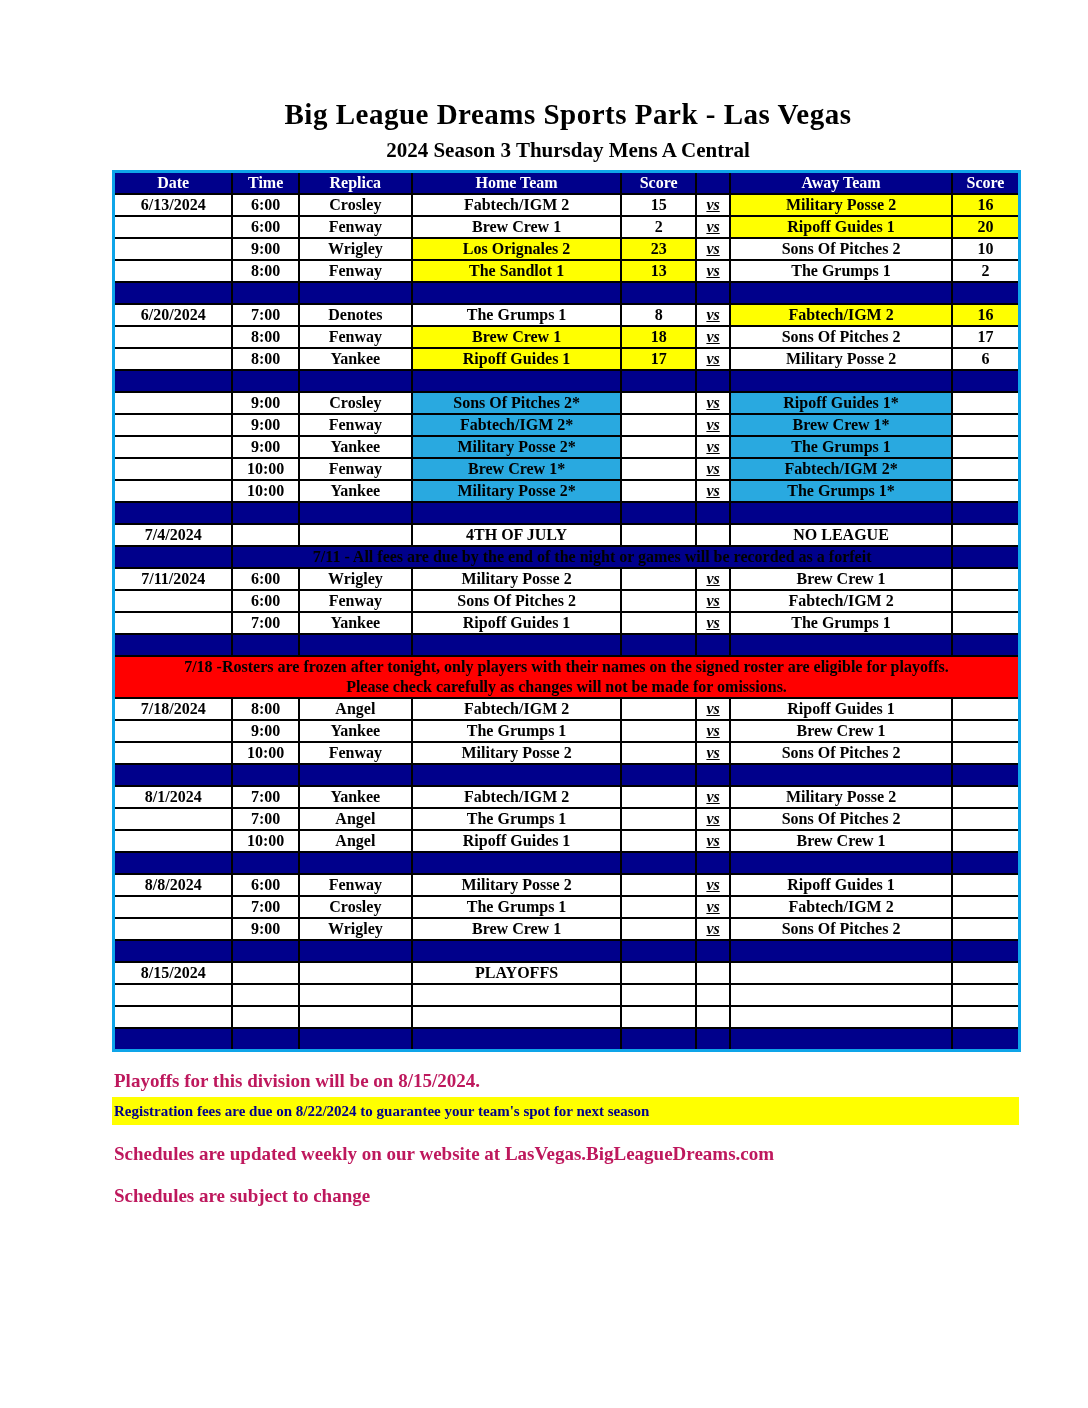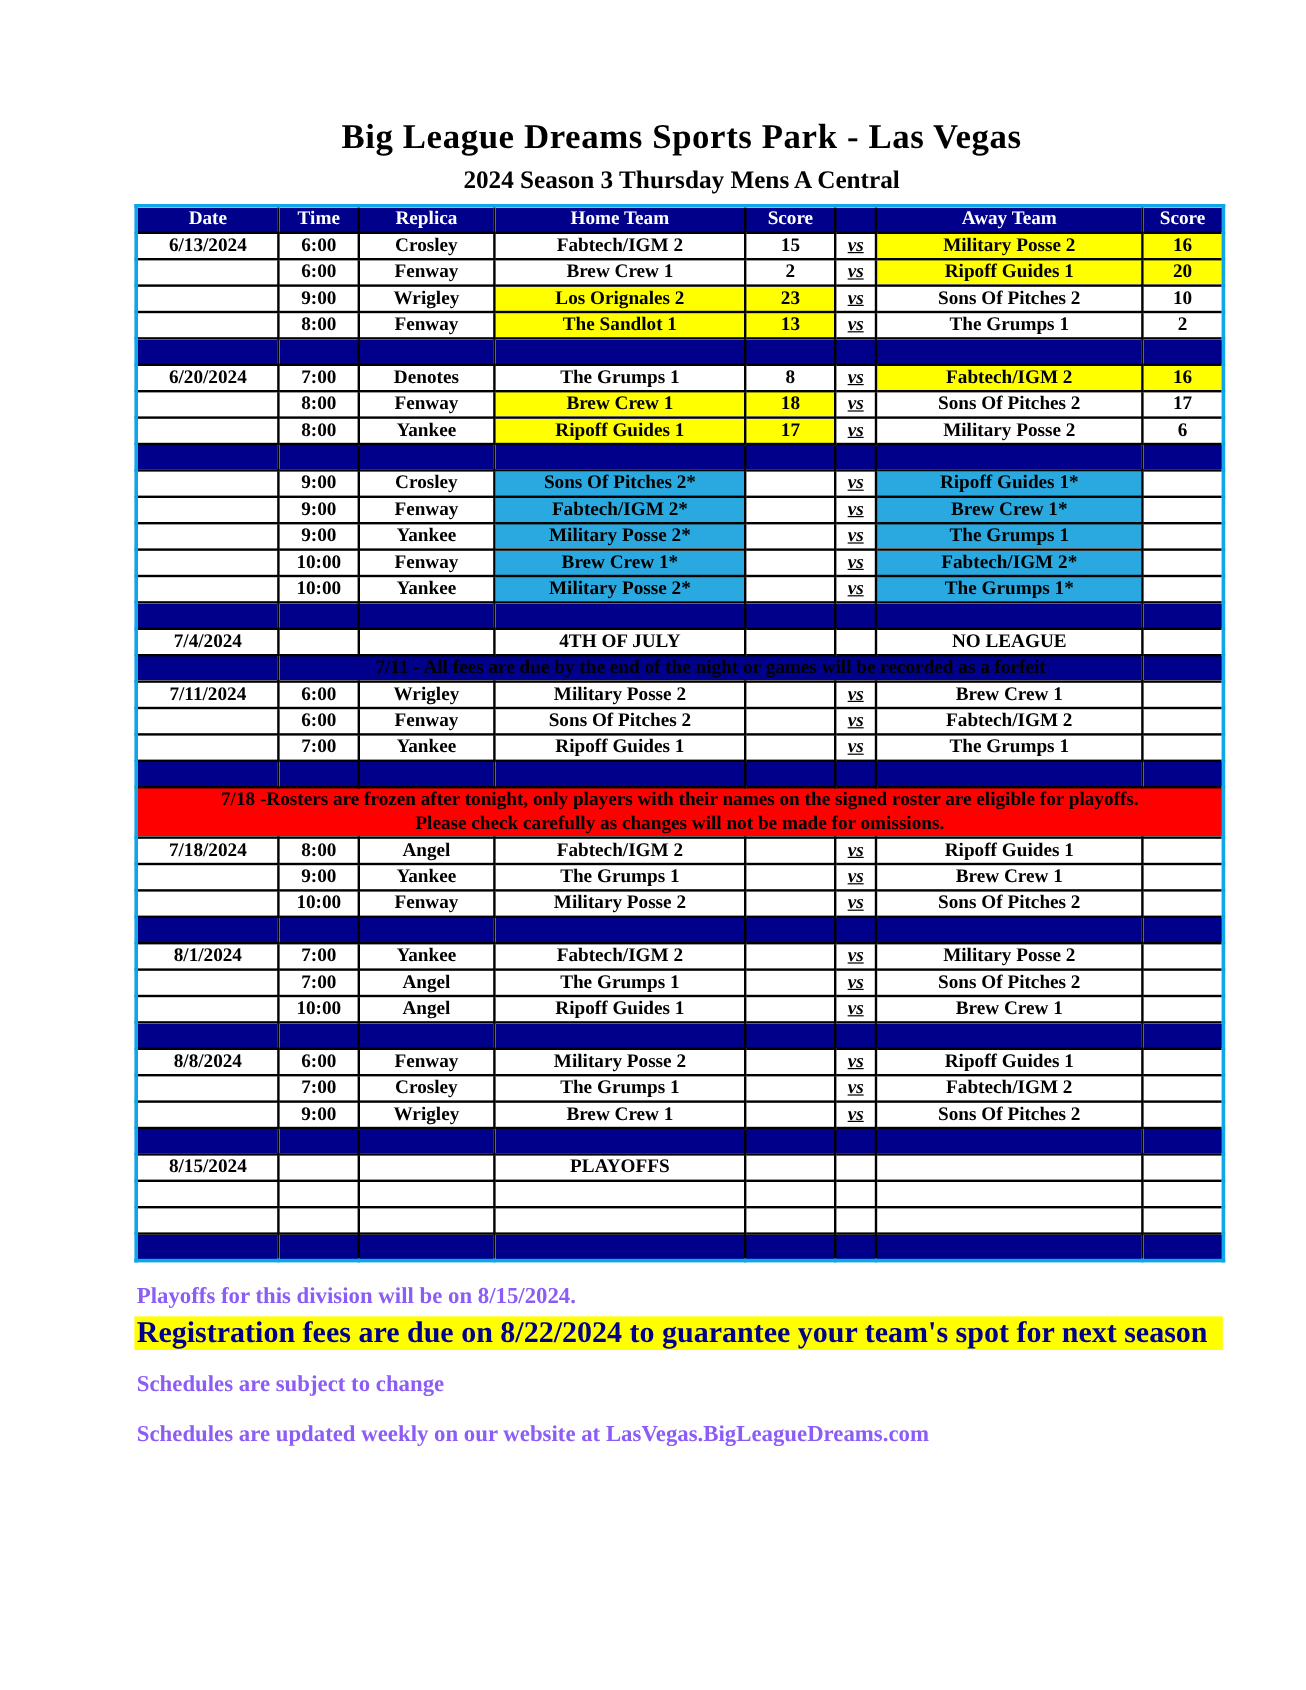--- a/index.html
+++ b/index.html
@@ -51,27 +51,27 @@
   td.cyan  { background:var(--cyan);  color:var(--navy); }
   td.vs    { font-size:13px; font-style:italic;text-decoration:underline; }
   td.banner-navy { background:var(--navy); color:#ffffff; font-size:16px; }
   td.banner-red  {
     background:var(--red); color:#ffffff;
     font-size:17px; height:46px; line-height:22px;
     white-space:normal;
   }
   .footer { margin:6px 0 0 88px; width:909px; }
   .footer-line {
-    font-size:19px; font-weight:bold; color:#8b5cf6;
+    font-size:19px; font-weight:bold; color:#be185d;
     margin:16px 0 0 2px; line-height:26px;
   }
   .footer-highlight {
     display:block; width:905px;
     background:var(--yellow); color:var(--navy);
-    font-size:25px; font-weight:bold;
+    font-size:15px; font-weight:bold;
     margin:3px 0 3px 0; padding:2px 0 2px 2px; line-height:24px;
   }
 </style>
 </head>
 <body>
 
 <div class="page" style="--navy: #00008B; --yellow: #FFFF00; --cyan: #29A9E0; --red: #FF0000;">
   <div class="doc-header">
     <h1 class="doc-title">Big League Dreams Sports Park - Las Vegas</h1>
     <h2 class="doc-subtitle">2024 Season 3 Thursday Mens A Central</h2>
@@ -468,16 +468,16 @@
           <td class="navy"></td>
           <td class="navy"></td>
           <td class="navy"></td>
         </tr>
       </tbody>
   </table>
 
   <div class="footer">
     <div class="footer-line">Playoffs for this division will be on 8/15/2024.</div>
     <div class="footer-highlight">Registration fees are due on 8/22/2024 to guarantee your team's spot for next season</div>
+    <div class="footer-line">Schedules are updated weekly on our website at LasVegas.BigLeagueDreams.com</div>
     <div class="footer-line">Schedules are subject to change</div>
-    <div class="footer-line">Schedules are updated weekly on our website at LasVegas.BigLeagueDreams.com</div>
   </div>
 </div>
 
 </body></html>

